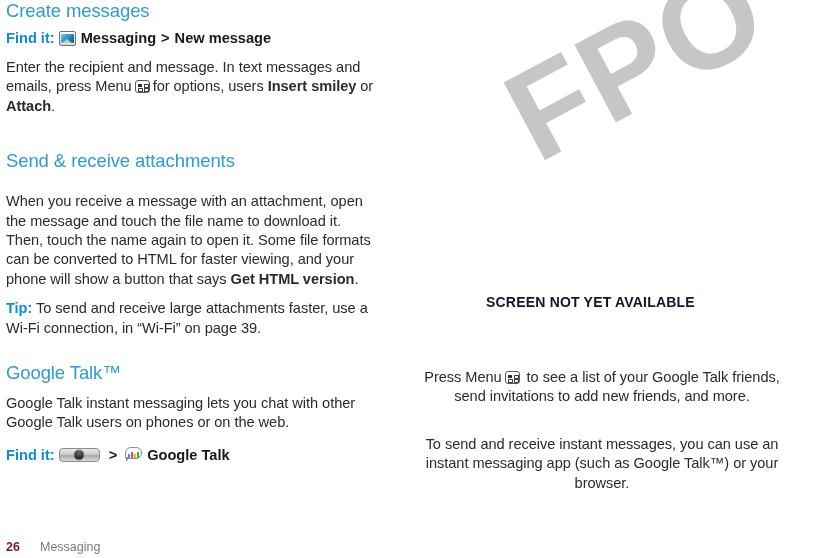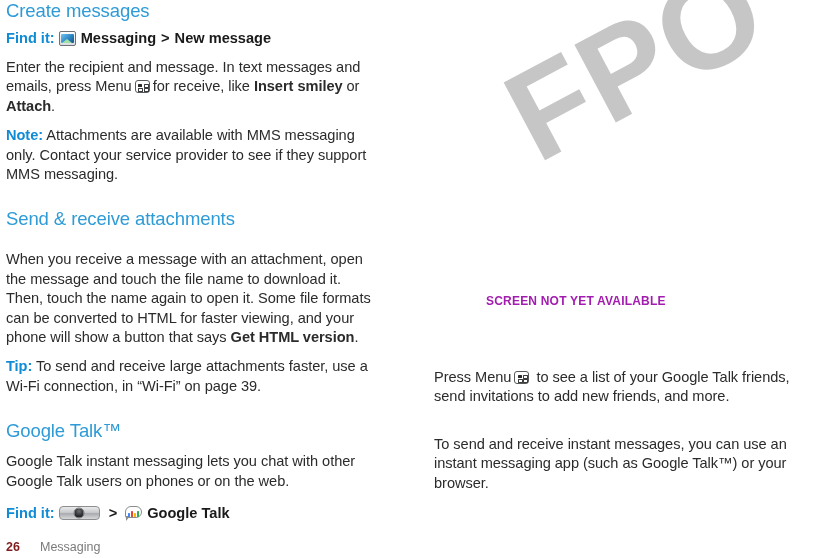--- a/index.html
+++ b/index.html
@@ -23,21 +23,21 @@
     background: #ffffff;
   }
 
   
   .col {
     position: absolute;
     top: 0;
     width: 375px;
   }
   .col-left  { left: 6px; }
-  .col-right { left: 434px; width: 380px; }
+  .col-right { left: 412px; width: 380px; text-align: center; }
 
   
   h2.section-head {
     color: #2e9bd6;
     font-size: 18.5px;
     font-weight: 400;
     letter-spacing: -0.1px;
     margin: 0;
     padding: 0;
     line-height: 22px;
@@ -204,23 +204,23 @@
     letter-spacing: 2px;
     transform: rotate(-28deg);
     transform-origin: left top;
     font-family: "Liberation Sans", sans-serif;
     user-select: none;
   }
   .fpo-sub {
     position: absolute;
     left: 52px;
     top: 284px;
-    font-size: 12px;
-    font-weight: bold;
-    color: #a21caf;
+    font-size: 14px;
+    font-weight: bold;
+    color: #0f172a;
     letter-spacing: 0.2px;
     font-family: "Liberation Sans", sans-serif;
   }
 
   
   .footer {
     position: absolute;
     left: 6px;
     bottom: 4px;
     display: flex;
@@ -258,25 +258,24 @@
     <div class="finditline">
       <span class="label-blue">Find it:</span>
       <span class="icon-msg"></span>
       <span>Messaging</span>
       <span class="gt">&gt;</span>
       <span>New message</span>
     </div>
 
     <div class="sp-10"></div>
 
-    <p class="body"><span>Enter the recipient and message. In text messages and emails, press Menu</span><span class="icon-menu"><i class="a"></i><i class="b"></i><i class="c"></i><i class="d"></i></span><span>for receive, like </span><b>Insert smiley</b><span> or </span><b>Attach</b><span>.</span></p>
-
-    <div class="sp-10"></div>
-
-    <p class="body"><span class="label-blue">Note:</span><span> Attachments are available with MMS messaging only. Contact your service provider to see if they support MMS messaging.</span></p>
+    <p class="body"><span>Enter the recipient and message. In text messages and emails, press Menu</span><span class="icon-menu"><i class="a"></i><i class="b"></i><i class="c"></i><i class="d"></i></span><span>for options, users </span><b>Insert smiley</b><span> or </span><b>Attach</b><span>.</span></p>
+
+    <div class="sp-10"></div>
+
 
     <div class="sp-24"></div>
 
     <h2 class="section-head">Send &amp; receive attachments</h2>
 
     <div class="sp-10"></div>
 
 
     <div class="sp-10"></div>
 

